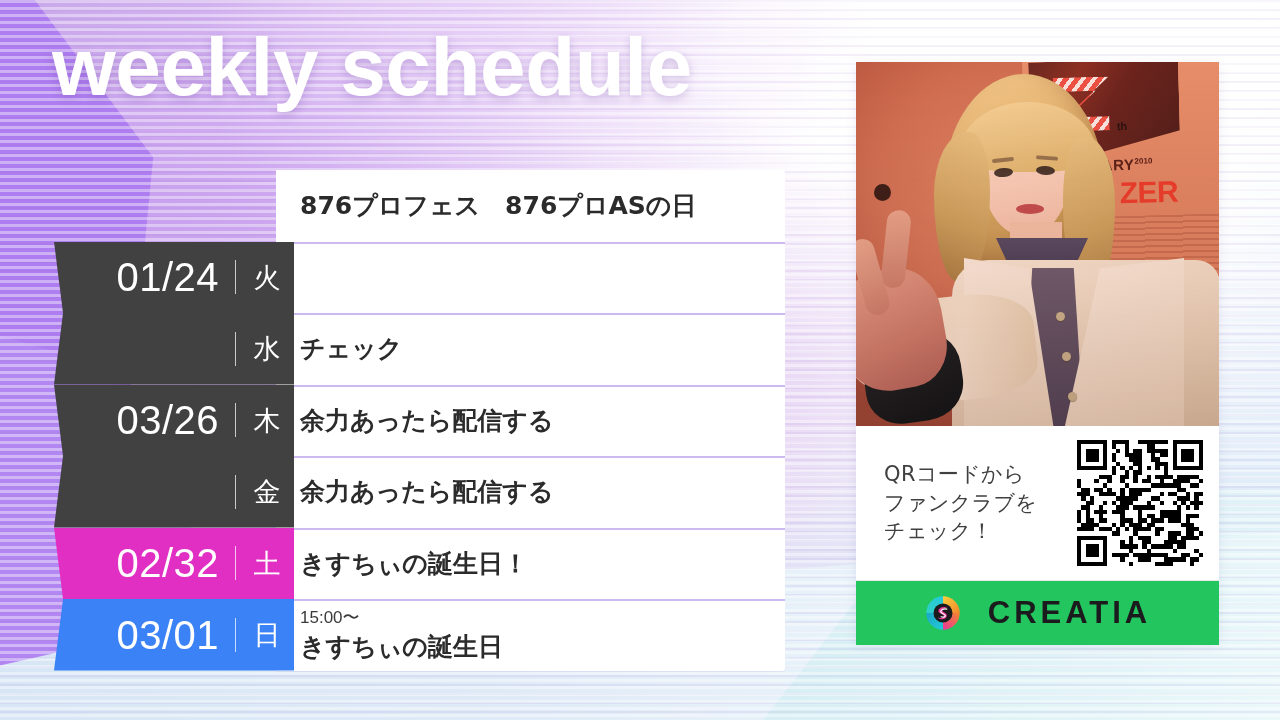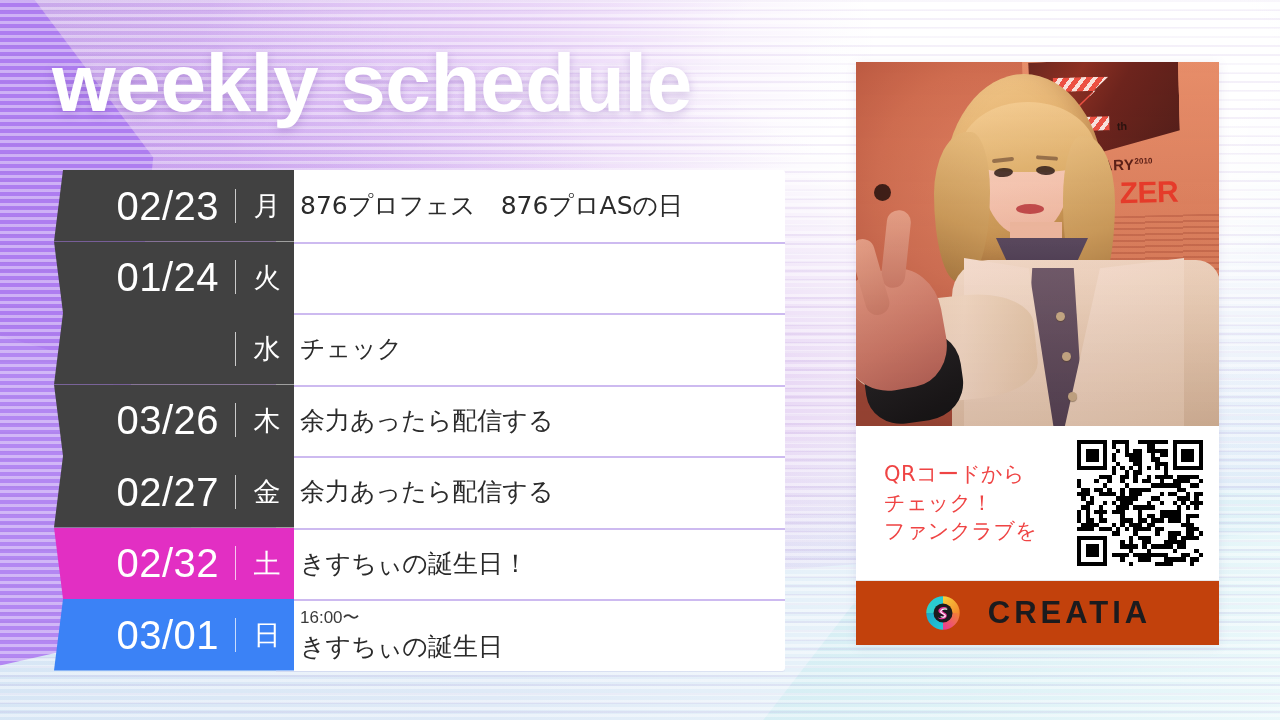--- a/index.html
+++ b/index.html
@@ -128,21 +128,21 @@
       rgba(150,110,200,0.10) 2px,
       rgba(0,0,0,0.0) 2px,
       rgba(0,0,0,0.0) 9px);
     pointer-events: none;
   }
 
   
   .title {
     position: absolute;
     left: 52px;
-    top: 42px;
+    top: 26px;
     font-size: 82px;
     line-height: 1;
     font-weight: 700;
     letter-spacing: -0.5px;
     color: #ffffff;
     text-shadow: 0 3px 10px rgba(120,80,170,0.30);
     white-space: nowrap;
   }
 
   
@@ -235,20 +235,21 @@
     flex-direction: column;
     justify-content: center;
     padding-left: 0;
     box-sizing: border-box;
   }
   .row-title {
     font-size: 25px;
     color: #2b2b2b;
     line-height: 1.25;
     font-family: "DejaVu Sans", "Liberation Sans", sans-serif;
+    font-weight: bold;
   }
   .row-time {
     font-size: 17px;
     color: #3a3a3a;
     line-height: 1.3;
     margin-bottom: 2px;
     font-family: "Liberation Sans", "DejaVu Sans", sans-serif;
   }
 
   
@@ -544,33 +545,33 @@
     display: flex;
     align-items: center;
     padding: 18px 16px 18px 28px;
     box-sizing: border-box;
     height: 155px;
     border-bottom: 1px solid #e7e7ea;
   }
   .qr-text {
     font-size: 21px;
     line-height: 1.38;
-    color: #ef4444;
+    color: #404040;
     letter-spacing: 0.4px;
     font-family: "DejaVu Sans", "Liberation Sans", sans-serif;
     flex: 1;
   }
   .qr-code {
     width: 126px;
     height: 126px;
     flex: 0 0 126px;
   }
 
   .brand-block {
-    background: #c2410c;
+    background: #22c55e;
     height: 64px;
     display: flex;
     align-items: center;
     justify-content: center;
     gap: 26px;
   }
   .brand-mark {
     width: 38px;
     height: 38px;
     flex: 0 0 38px;
@@ -597,25 +598,20 @@
   <div class="wedge-bottom-2"></div>
   <div class="wash-tr"></div>
   <div class="scanlines-2"></div>
   <div class="scanlines"></div>
 
   <div class="title">weekly schedule</div>
 
   <div class="schedule" id="schedule">
       <div class="row">
         <div class="white-strip"></div>
-        <div class="datechip">
-          <span class="date-num">02/23</span>
-          <span class="date-sep"></span>
-          <span class="date-dow">月</span>
-        </div>
         <div class="row-content">
           <div class="row-title">876プロフェス　876プロASの日</div>
         </div>
       </div>
       <div class="row">
         <div class="white-strip"></div>
         <div class="datechip">
           <span class="date-num">01/24</span>
           <span class="date-sep"></span>
           <span class="date-dow">火</span>
@@ -638,21 +634,20 @@
           <span class="date-sep"></span>
           <span class="date-dow">木</span>
         </div>
         <div class="row-content">
           <div class="row-title">余力あったら配信する</div>
         </div>
       </div>
       <div class="row">
         <div class="white-strip"></div>
         <div class="datechip">
-          <span class="date-num">02/27</span>
           <span class="date-sep"></span>
           <span class="date-dow">金</span>
         </div>
         <div class="row-content">
           <div class="row-title">余力あったら配信する</div>
         </div>
       </div>
       <div class="row">
         <div class="white-strip"></div>
         <div class="datechip tone-magenta">
@@ -665,21 +660,21 @@
         </div>
       </div>
       <div class="row">
         <div class="white-strip"></div>
         <div class="datechip tone-purple">
           <span class="date-num">03/01</span>
           <span class="date-sep"></span>
           <span class="date-dow">日</span>
         </div>
         <div class="row-content">
-          <div class="row-time">16:00〜</div>
+          <div class="row-time">15:00〜</div>
           <div class="row-title">きすちぃの誕生日</div>
         </div>
       </div>
     </div>
 
   <div class="side">
 
     <div class="photo">
       <div class="photo-bgwall"></div>
       <div class="wall-dot"></div>
@@ -716,22 +711,22 @@
       <div class="glove"></div>
       <div class="hand"></div>
       <div class="finger f1"></div>
       <div class="finger f2"></div>
       <div class="photo-tint"></div>
     </div>
 
     <div class="qr-block">
       <div class="qr-text">
         <div>QRコードから</div>
+        <div>ファンクラブを</div>
         <div>チェック！</div>
-        <div>ファンクラブを</div>
       </div>
       <svg class="qr-code" viewBox="0 0 29 29" shape-rendering="crispEdges">
         <rect width="29" height="29" fill="#ffffff"></rect>
         <g fill="#000000" id="qr-cells">
             <path d="M0 0h1v1h-1zM1 0h1v1h-1zM2 0h1v1h-1zM3 0h1v1h-1zM4 0h1v1h-1zM5 0h1v1h-1zM6 0h1v1h-1zM8 0h1v1h-1zM9 0h1v1h-1zM10 0h1v1h-1zM11 0h1v1h-1zM14 0h1v1h-1zM15 0h1v1h-1zM16 0h1v1h-1zM17 0h1v1h-1zM18 0h1v1h-1zM19 0h1v1h-1zM20 0h1v1h-1zM22 0h1v1h-1zM23 0h1v1h-1zM24 0h1v1h-1zM25 0h1v1h-1zM26 0h1v1h-1zM27 0h1v1h-1zM28 0h1v1h-1zM0 1h1v1h-1zM6 1h1v1h-1zM8 1h1v1h-1zM11 1h1v1h-1zM16 1h1v1h-1zM17 1h1v1h-1zM22 1h1v1h-1zM28 1h1v1h-1zM0 2h1v1h-1zM2 2h1v1h-1zM3 2h1v1h-1zM4 2h1v1h-1zM6 2h1v1h-1zM9 2h1v1h-1zM11 2h1v1h-1zM13 2h1v1h-1zM14 2h1v1h-1zM16 2h1v1h-1zM17 2h1v1h-1zM18 2h1v1h-1zM19 2h1v1h-1zM20 2h1v1h-1zM22 2h1v1h-1zM24 2h1v1h-1zM25 2h1v1h-1zM26 2h1v1h-1zM28 2h1v1h-1zM0 3h1v1h-1zM2 3h1v1h-1zM3 3h1v1h-1zM4 3h1v1h-1zM6 3h1v1h-1zM8 3h1v1h-1zM11 3h1v1h-1zM12 3h1v1h-1zM13 3h1v1h-1zM14 3h1v1h-1zM17 3h1v1h-1zM19 3h1v1h-1zM20 3h1v1h-1zM22 3h1v1h-1zM24 3h1v1h-1zM25 3h1v1h-1zM26 3h1v1h-1zM28 3h1v1h-1zM0 4h1v1h-1zM2 4h1v1h-1zM3 4h1v1h-1zM4 4h1v1h-1zM6 4h1v1h-1zM8 4h1v1h-1zM12 4h1v1h-1zM13 4h1v1h-1zM14 4h1v1h-1zM17 4h1v1h-1zM18 4h1v1h-1zM22 4h1v1h-1zM24 4h1v1h-1zM25 4h1v1h-1zM26 4h1v1h-1zM28 4h1v1h-1zM0 5h1v1h-1zM6 5h1v1h-1zM9 5h1v1h-1zM13 5h1v1h-1zM14 5h1v1h-1zM18 5h1v1h-1zM19 5h1v1h-1zM20 5h1v1h-1zM22 5h1v1h-1zM28 5h1v1h-1zM0 6h1v1h-1zM1 6h1v1h-1zM2 6h1v1h-1zM3 6h1v1h-1zM4 6h1v1h-1zM5 6h1v1h-1zM6 6h1v1h-1zM8 6h1v1h-1zM10 6h1v1h-1zM12 6h1v1h-1zM14 6h1v1h-1zM16 6h1v1h-1zM18 6h1v1h-1zM20 6h1v1h-1zM22 6h1v1h-1zM23 6h1v1h-1zM24 6h1v1h-1zM25 6h1v1h-1zM26 6h1v1h-1zM27 6h1v1h-1zM28 6h1v1h-1zM8 7h1v1h-1zM11 7h1v1h-1zM13 7h1v1h-1zM14 7h1v1h-1zM20 7h1v1h-1zM5 8h1v1h-1zM6 8h1v1h-1zM7 8h1v1h-1zM10 8h1v1h-1zM11 8h1v1h-1zM13 8h1v1h-1zM16 8h1v1h-1zM18 8h1v1h-1zM19 8h1v1h-1zM20 8h1v1h-1zM21 8h1v1h-1zM23 8h1v1h-1zM24 8h1v1h-1zM25 8h1v1h-1zM26 8h1v1h-1zM27 8h1v1h-1zM0 9h1v1h-1zM4 9h1v1h-1zM7 9h1v1h-1zM10 9h1v1h-1zM13 9h1v1h-1zM15 9h1v1h-1zM16 9h1v1h-1zM19 9h1v1h-1zM22 9h1v1h-1zM23 9h1v1h-1zM24 9h1v1h-1zM25 9h1v1h-1zM28 9h1v1h-1zM0 10h1v1h-1zM6 10h1v1h-1zM11 10h1v1h-1zM17 10h1v1h-1zM18 10h1v1h-1zM19 10h1v1h-1zM20 10h1v1h-1zM21 10h1v1h-1zM22 10h1v1h-1zM23 10h1v1h-1zM26 10h1v1h-1zM27 10h1v1h-1zM1 11h1v1h-1zM2 11h1v1h-1zM4 11h1v1h-1zM5 11h1v1h-1zM7 11h1v1h-1zM10 11h1v1h-1zM12 11h1v1h-1zM13 11h1v1h-1zM14 11h1v1h-1zM15 11h1v1h-1zM16 11h1v1h-1zM23 11h1v1h-1zM24 11h1v1h-1zM0 12h1v1h-1zM1 12h1v1h-1zM2 12h1v1h-1zM5 12h1v1h-1zM6 12h1v1h-1zM7 12h1v1h-1zM8 12h1v1h-1zM10 12h1v1h-1zM12 12h1v1h-1zM13 12h1v1h-1zM14 12h1v1h-1zM19 12h1v1h-1zM21 12h1v1h-1zM22 12h1v1h-1zM25 12h1v1h-1zM27 12h1v1h-1zM28 12h1v1h-1zM1 13h1v1h-1zM3 13h1v1h-1zM9 13h1v1h-1zM10 13h1v1h-1zM11 13h1v1h-1zM12 13h1v1h-1zM13 13h1v1h-1zM17 13h1v1h-1zM18 13h1v1h-1zM23 13h1v1h-1zM24 13h1v1h-1zM25 13h1v1h-1zM27 13h1v1h-1zM2 14h1v1h-1zM3 14h1v1h-1zM6 14h1v1h-1zM8 14h1v1h-1zM10 14h1v1h-1zM11 14h1v1h-1zM12 14h1v1h-1zM16 14h1v1h-1zM19 14h1v1h-1zM22 14h1v1h-1zM24 14h1v1h-1zM26 14h1v1h-1zM27 14h1v1h-1zM28 14h1v1h-1zM1 15h1v1h-1zM2 15h1v1h-1zM5 15h1v1h-1zM9 15h1v1h-1zM10 15h1v1h-1zM11 15h1v1h-1zM13 15h1v1h-1zM14 15h1v1h-1zM15 15h1v1h-1zM16 15h1v1h-1zM17 15h1v1h-1zM23 15h1v1h-1zM25 15h1v1h-1zM27 15h1v1h-1zM0 16h1v1h-1zM2 16h1v1h-1zM4 16h1v1h-1zM5 16h1v1h-1zM6 16h1v1h-1zM8 16h1v1h-1zM9 16h1v1h-1zM10 16h1v1h-1zM14 16h1v1h-1zM19 16h1v1h-1zM20 16h1v1h-1zM21 16h1v1h-1zM22 16h1v1h-1zM23 16h1v1h-1zM0 17h1v1h-1zM2 17h1v1h-1zM5 17h1v1h-1zM10 17h1v1h-1zM14 17h1v1h-1zM16 17h1v1h-1zM17 17h1v1h-1zM19 17h1v1h-1zM20 17h1v1h-1zM21 17h1v1h-1zM22 17h1v1h-1zM23 17h1v1h-1zM25 17h1v1h-1zM26 17h1v1h-1zM27 17h1v1h-1zM0 18h1v1h-1zM2 18h1v1h-1zM3 18h1v1h-1zM5 18h1v1h-1zM6 18h1v1h-1zM10 18h1v1h-1zM11 18h1v1h-1zM12 18h1v1h-1zM14 18h1v1h-1zM15 18h1v1h-1zM17 18h1v1h-1zM18 18h1v1h-1zM19 18h1v1h-1zM21 18h1v1h-1zM22 18h1v1h-1zM23 18h1v1h-1zM25 18h1v1h-1zM1 19h1v1h-1zM2 19h1v1h-1zM3 19h1v1h-1zM4 19h1v1h-1zM8 19h1v1h-1zM10 19h1v1h-1zM12 19h1v1h-1zM13 19h1v1h-1zM14 19h1v1h-1zM16 19h1v1h-1zM17 19h1v1h-1zM24 19h1v1h-1zM25 19h1v1h-1zM26 19h1v1h-1zM0 20h1v1h-1zM1 20h1v1h-1zM2 20h1v1h-1zM3 20h1v1h-1zM5 20h1v1h-1zM6 20h1v1h-1zM7 20h1v1h-1zM9 20h1v1h-1zM11 20h1v1h-1zM13 20h1v1h-1zM14 20h1v1h-1zM15 20h1v1h-1zM16 20h1v1h-1zM18 20h1v1h-1zM19 20h1v1h-1zM25 20h1v1h-1zM26 20h1v1h-1zM27 20h1v1h-1zM8 21h1v1h-1zM9 21h1v1h-1zM13 21h1v1h-1zM18 21h1v1h-1zM21 21h1v1h-1zM22 21h1v1h-1zM23 21h1v1h-1zM25 21h1v1h-1zM26 21h1v1h-1zM28 21h1v1h-1zM0 22h1v1h-1zM1 22h1v1h-1zM2 22h1v1h-1zM3 22h1v1h-1zM4 22h1v1h-1zM5 22h1v1h-1zM6 22h1v1h-1zM12 22h1v1h-1zM14 22h1v1h-1zM15 22h1v1h-1zM16 22h1v1h-1zM21 22h1v1h-1zM22 22h1v1h-1zM24 22h1v1h-1zM25 22h1v1h-1zM26 22h1v1h-1zM27 22h1v1h-1zM0 23h1v1h-1zM6 23h1v1h-1zM10 23h1v1h-1zM12 23h1v1h-1zM15 23h1v1h-1zM16 23h1v1h-1zM20 23h1v1h-1zM21 23h1v1h-1zM22 23h1v1h-1zM23 23h1v1h-1zM24 23h1v1h-1zM0 24h1v1h-1zM2 24h1v1h-1zM3 24h1v1h-1zM4 24h1v1h-1zM6 24h1v1h-1zM10 24h1v1h-1zM11 24h1v1h-1zM12 24h1v1h-1zM13 24h1v1h-1zM15 24h1v1h-1zM17 24h1v1h-1zM18 24h1v1h-1zM19 24h1v1h-1zM20 24h1v1h-1zM21 24h1v1h-1zM23 24h1v1h-1zM24 24h1v1h-1zM0 25h1v1h-1zM2 25h1v1h-1zM3 25h1v1h-1zM4 25h1v1h-1zM6 25h1v1h-1zM12 25h1v1h-1zM16 25h1v1h-1zM22 25h1v1h-1zM27 25h1v1h-1zM0 26h1v1h-1zM2 26h1v1h-1zM3 26h1v1h-1zM4 26h1v1h-1zM6 26h1v1h-1zM8 26h1v1h-1zM9 26h1v1h-1zM10 26h1v1h-1zM11 26h1v1h-1zM13 26h1v1h-1zM14 26h1v1h-1zM15 26h1v1h-1zM16 26h1v1h-1zM17 26h1v1h-1zM18 26h1v1h-1zM19 26h1v1h-1zM20 26h1v1h-1zM24 26h1v1h-1zM25 26h1v1h-1zM28 26h1v1h-1zM0 27h1v1h-1zM6 27h1v1h-1zM10 27h1v1h-1zM14 27h1v1h-1zM15 27h1v1h-1zM16 27h1v1h-1zM20 27h1v1h-1zM21 27h1v1h-1zM22 27h1v1h-1zM23 27h1v1h-1zM24 27h1v1h-1zM26 27h1v1h-1zM27 27h1v1h-1zM0 28h1v1h-1zM1 28h1v1h-1zM2 28h1v1h-1zM3 28h1v1h-1zM4 28h1v1h-1zM5 28h1v1h-1zM6 28h1v1h-1zM12 28h1v1h-1zM18 28h1v1h-1zM19 28h1v1h-1zM20 28h1v1h-1zM21 28h1v1h-1zM26 28h1v1h-1z" fill="#000000"></path>
           </g>
       </svg>
     </div>
 
     <div class="brand-block">

